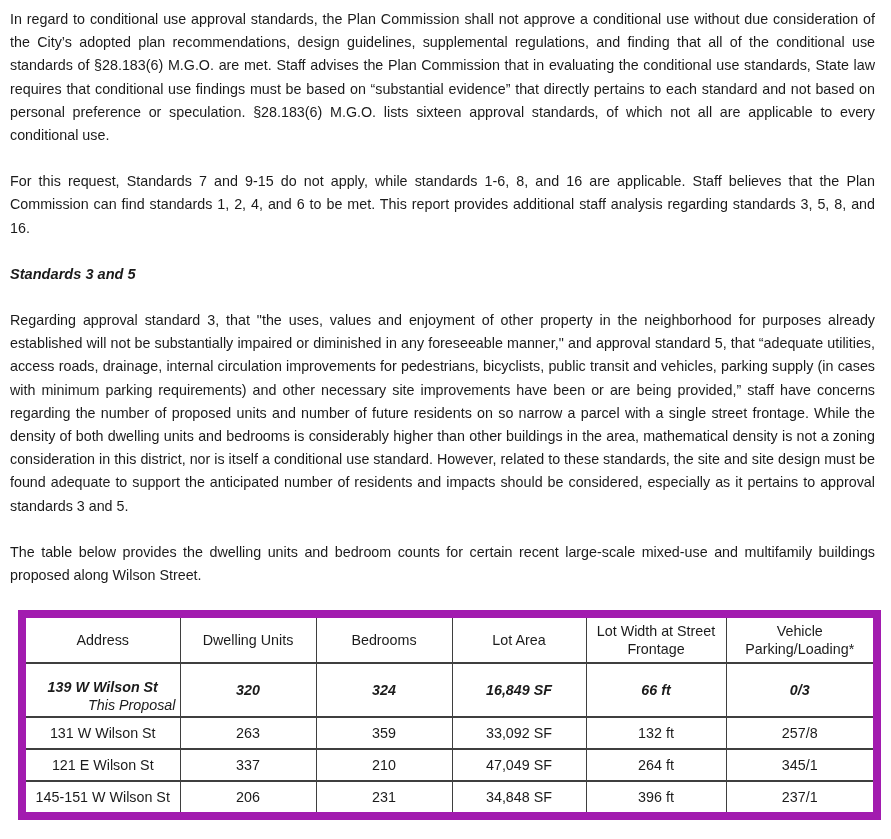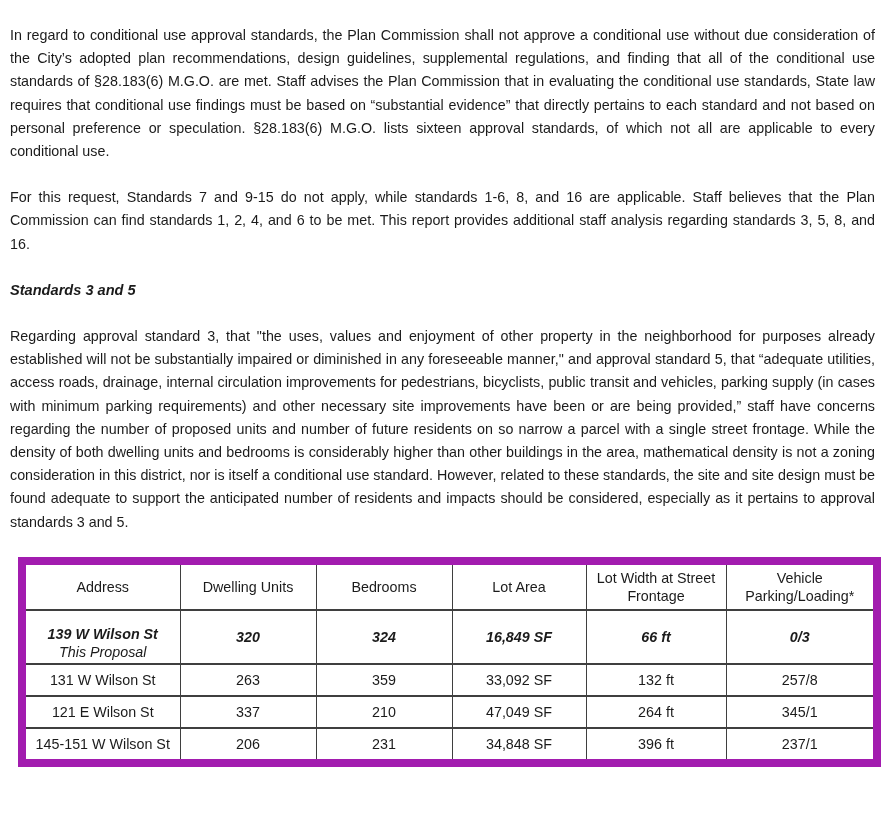--- a/index.html
+++ b/index.html
@@ -8,21 +8,21 @@
     background: #ffffff;
   }
   body {
     width: 891px;
     height: 839px;
     overflow: hidden;
     font-family: "Liberation Sans", sans-serif;
     color: #1b1b1b;
   }
   .page {
-    padding: 24px 16px 0 10px;
+    padding: 8px 16px 0 10px;
   }
   .para {
     font-size: 14.3px;
     line-height: 23.2px;
     text-align: justify;
     margin: 0 0 23px 0;
   }
   .section-heading {
     font-size: 14.6px;
     line-height: 23.2px;
@@ -66,35 +66,37 @@
     font-style: italic;
   }
   .addr-main {
     display: block;
     margin-top: 12px;
   }
   .addr-sub {
     display: block;
     font-weight: normal;
     font-style: italic;
+    text-align: right;
   }
 </style>
 </head>
 <body>
 
 <div class="page">
 
   <p class="para">In regard to conditional use approval standards, the Plan Commission shall not approve a conditional use without due consideration of the City’s adopted plan recommendations, design guidelines, supplemental regulations, and finding that all of the conditional use standards of §28.183(6) M.G.O. are met. Staff advises the Plan Commission that in evaluating the conditional use standards, State law requires that conditional use findings must be based on “substantial evidence” that directly pertains to each standard and not based on personal preference or speculation. §28.183(6) M.G.O. lists sixteen approval standards, of which not all are applicable to every conditional use.</p>
 
   <p class="para">For this request, Standards 7 and 9-15 do not apply, while standards 1-6, 8, and 16 are applicable. Staff believes that the Plan Commission can find standards 1, 2, 4, and 6 to be met. This report provides additional staff analysis regarding standards 3, 5, 8, and 16.</p>
 
   <h3 class="section-heading">Standards 3 and 5</h3>
 
   <p class="para">Regarding approval standard 3, that "the uses, values and enjoyment of other property in the neighborhood for purposes already established will not be substantially impaired or diminished in any foreseeable manner," and approval standard 5, that “adequate utilities, access roads, drainage, internal circulation improvements for pedestrians, bicyclists, public transit and vehicles, parking supply (in cases with minimum parking requirements) and other necessary site improvements have been or are being provided,” staff have concerns regarding the number of proposed units and number of future residents on so narrow a parcel with a single street frontage. While the density of both dwelling units and bedrooms is considerably higher than other buildings in the area, mathematical density is not a zoning consideration in this district, nor is itself a conditional use standard. However, related to these standards, the site and site design must be found adequate to support the anticipated number of residents and impacts should be considered, especially as it pertains to approval standards 3 and 5.</p>
 
+  <p class="para">The table below provides the dwelling units and bedroom counts for certain recent large-scale mixed-use and multifamily buildings proposed along Wilson Street.</p>
 
   <table class="data-table">
     <colgroup>
       <col style="width:158px">
       <col style="width:136px">
       <col style="width:136px">
       <col style="width:134px">
       <col style="width:140px">
       <col style="width:151px">
     </colgroup>

